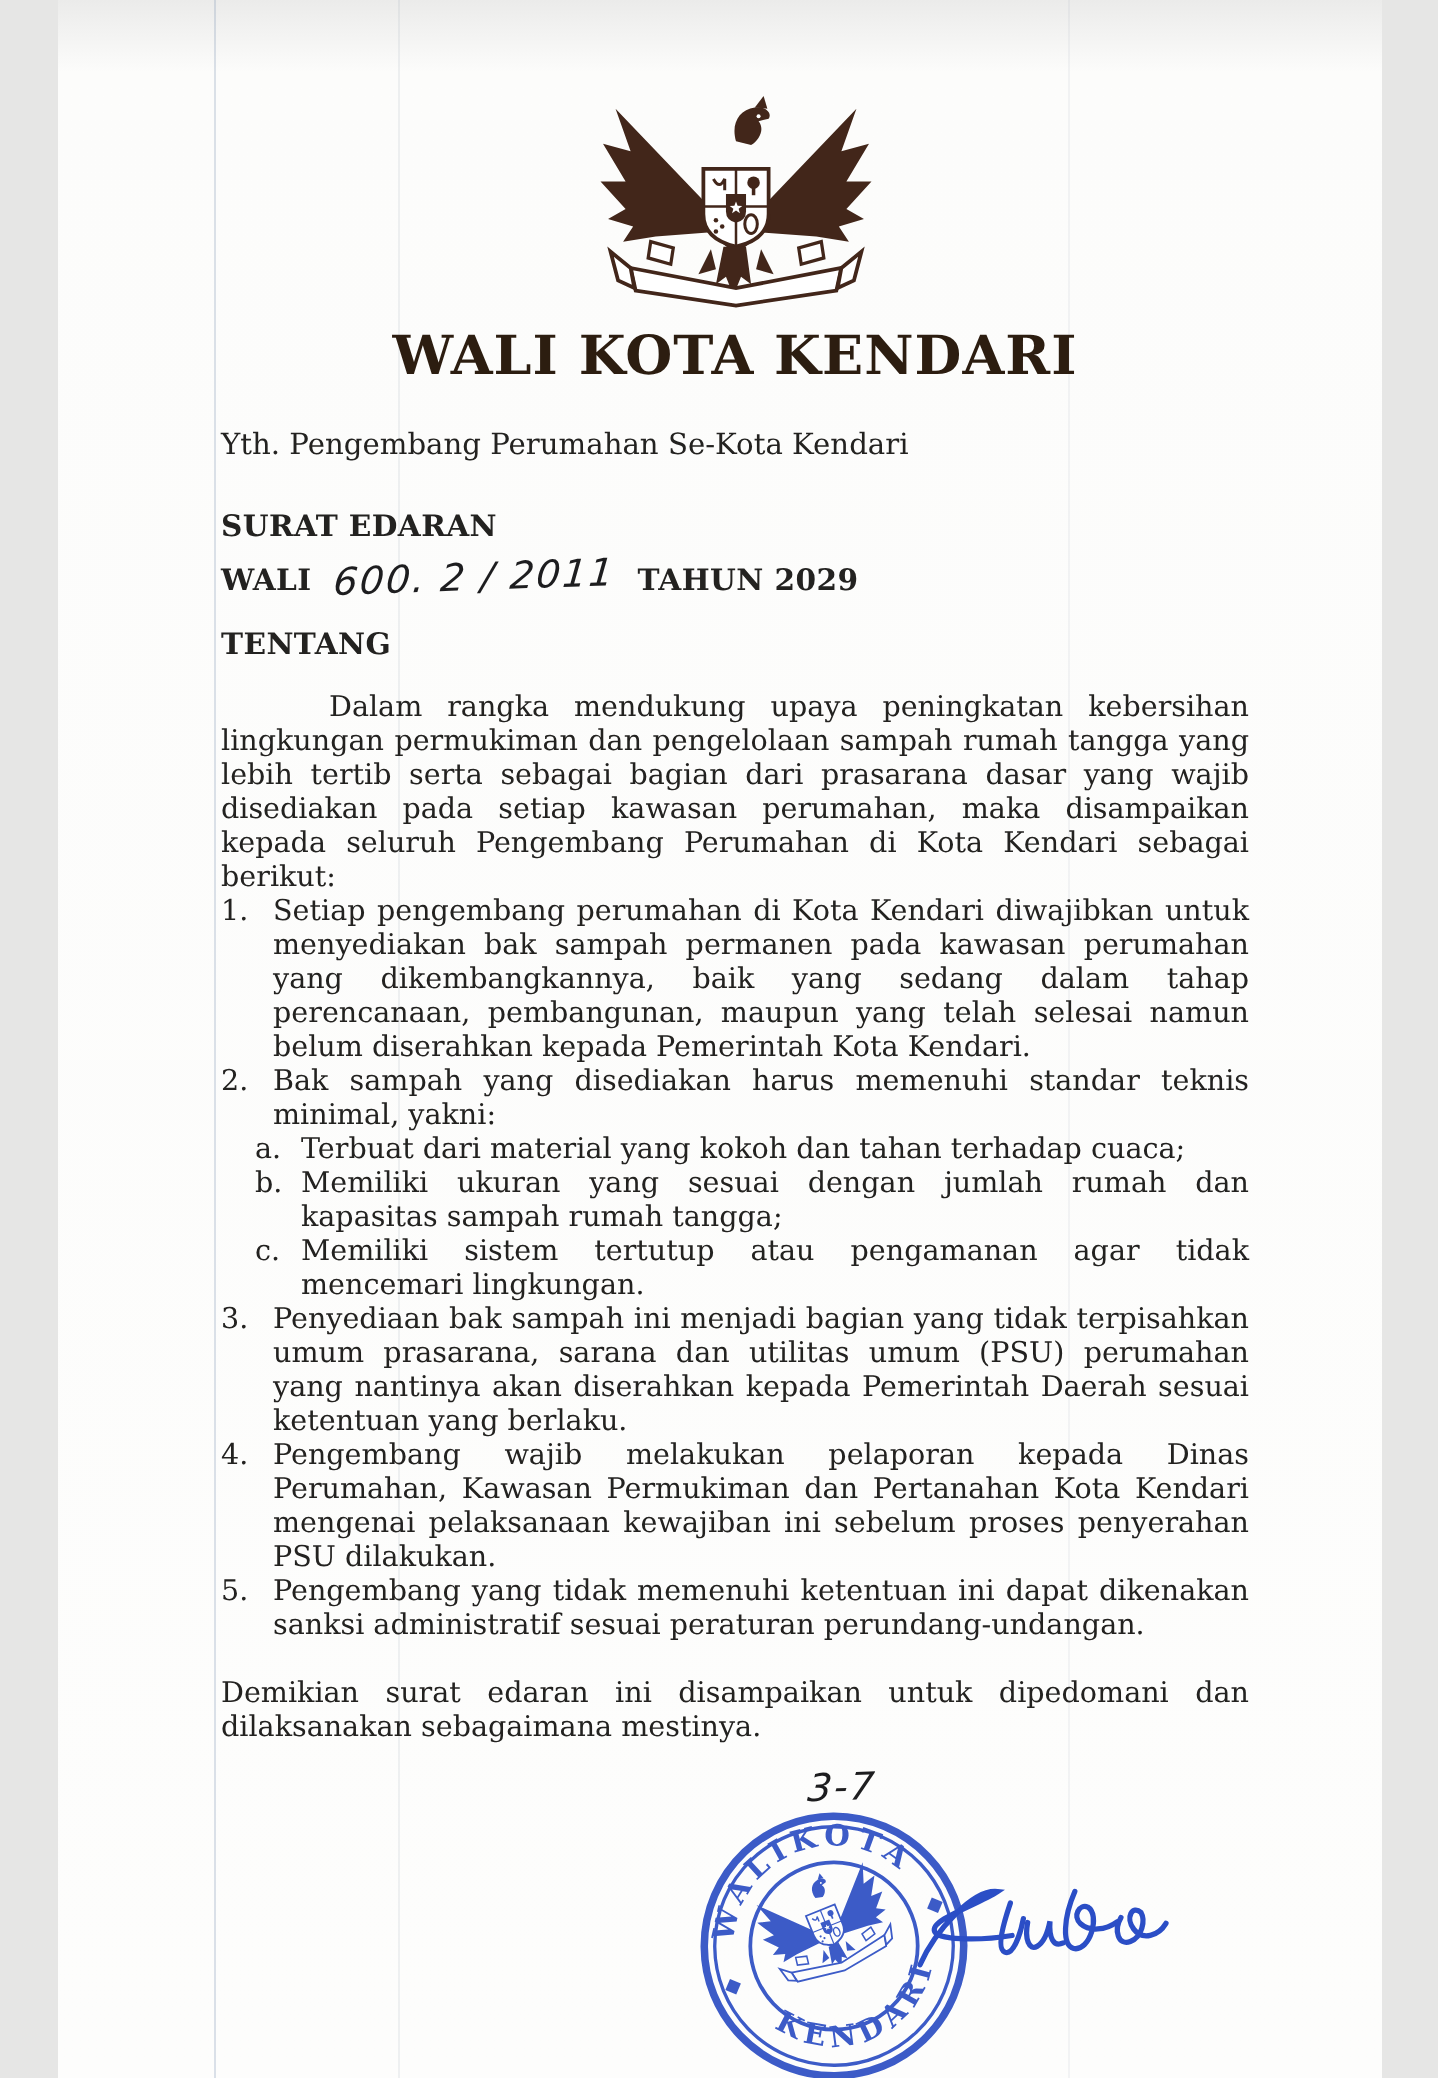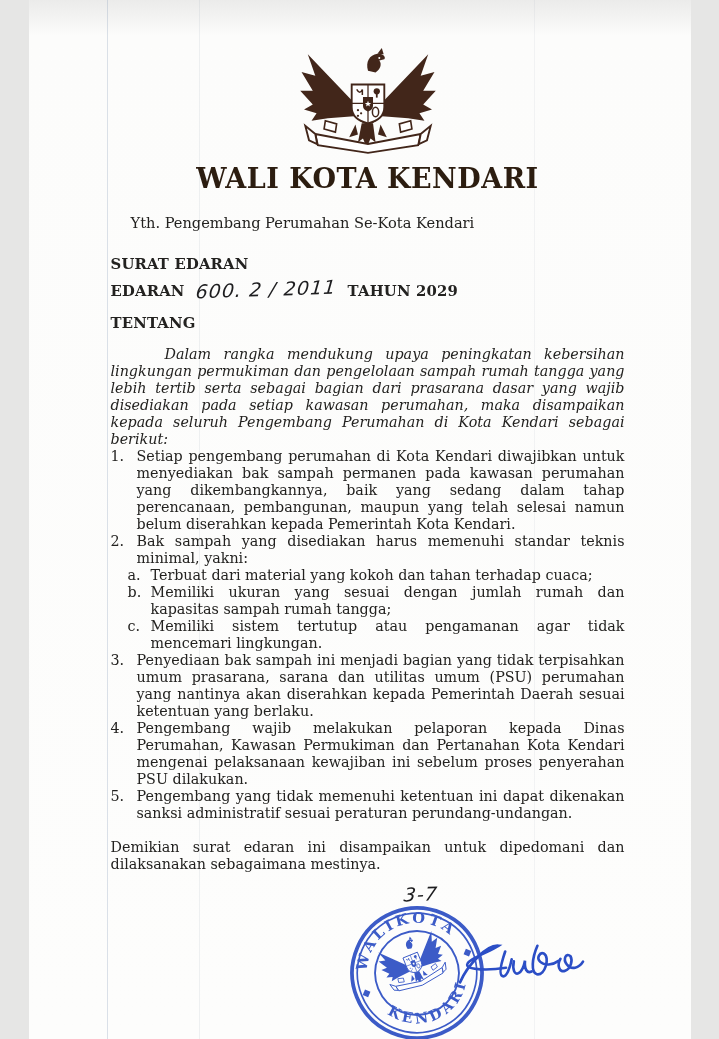--- a/index.html
+++ b/index.html
@@ -11,21 +11,21 @@
   .crease{position:absolute;top:0;bottom:0;width:1px;pointer-events:none;}
   .crease.c1{left:78px;background:rgba(140,160,185,0.30);}
   .crease.c2{left:170px;background:rgba(150,160,175,0.14);}
   .crease.c3{left:505px;background:rgba(150,160,175,0.10);}
   .content{position:absolute;left:0;top:0;right:0;padding:0 66px 0 82px;}
   .emblem{display:block;margin:44px auto 0;width:138px;height:116px;color:#42261a;}
   .lh-title{
     margin-top:3px;text-align:center;font-size:27px;font-weight:700;
     letter-spacing:0.5px;color:#2c1d10;
   }
-  .recipient{margin-top:20px;font-size:14.6px;margin-left:20px;}
+  .recipient{margin-top:20px;font-size:14.6px;}
   .center{}
   .hblock{font-weight:700;font-size:14.8px;letter-spacing:0.2px;}
   .surat{margin-top:24px;}
   .nomor-line{margin-top:3px;height:28px;line-height:28px;}
   .hand{
     font-family:"DejaVu Sans","Liberation Sans",sans-serif;font-style:italic;
     font-weight:400;font-size:19px;display:inline-block;transform:skewX(-7deg) rotate(-2deg);
     letter-spacing:1px;margin:0 6px;color:#1d1d1f;
   }
   .tentang{margin-top:11px;}
@@ -104,30 +104,30 @@
       <use href="#garuda"></use>
     </svg>
 
     <div class="lh-title">WALI KOTA KENDARI</div>
 
     <div class="recipient">Yth. Pengembang Perumahan Se-Kota Kendari</div>
 
     <div class="center hblock surat">SURAT EDARAN</div>
 
     <div class="center hblock nomor-line">
-      <span>EDARAN</span>
+      <span>WALI</span>
       <span class="hand">600. 2 / 2011</span>
       <span>TAHUN 2029</span>
     </div>
 
     <div class="center hblock tentang">TENTANG</div>
 
 
     <div class="bodytext">
-      <p class="intro" style="margin:15px 0 0 0;font-style:italic;">Dalam rangka mendukung upaya peningkatan kebersihan lingkungan permukiman dan pengelolaan sampah rumah tangga yang lebih tertib serta sebagai bagian dari prasarana dasar yang wajib disediakan pada setiap kawasan perumahan, maka disampaikan kepada seluruh Pengembang Perumahan di Kota Kendari sebagai berikut:</p>
+      <p class="intro" style="margin:15px 0 0 0;">Dalam rangka mendukung upaya peningkatan kebersihan lingkungan permukiman dan pengelolaan sampah rumah tangga yang lebih tertib serta sebagai bagian dari prasarana dasar yang wajib disediakan pada setiap kawasan perumahan, maka disampaikan kepada seluruh Pengembang Perumahan di Kota Kendari sebagai berikut:</p>
 
       <ol class="items">
         <li class="item">
           <span class="num">1.</span>
           <span class="txt">Setiap pengembang perumahan di Kota Kendari diwajibkan untuk menyediakan bak sampah permanen pada kawasan perumahan yang dikembangkannya, baik yang sedang dalam tahap perencanaan, pembangunan, maupun yang telah selesai namun belum diserahkan kepada Pemerintah Kota Kendari.</span>
         </li>
         <li class="item">
           <span class="num">2.</span>
           <span class="txt">Bak sampah yang disediakan harus memenuhi standar teknis minimal, yakni:</span>
         </li>

